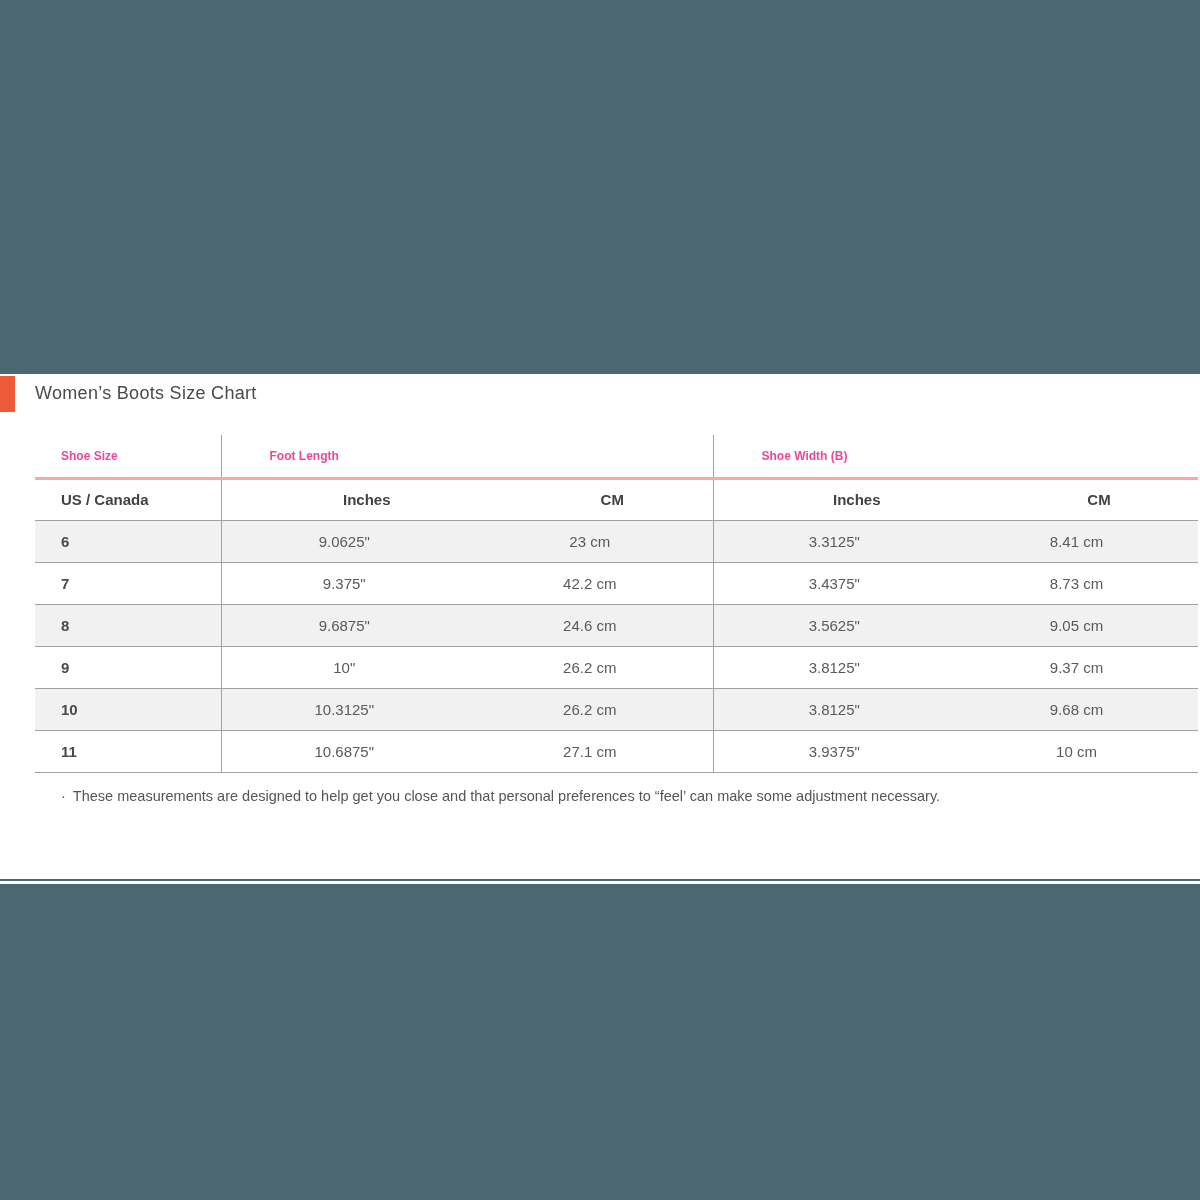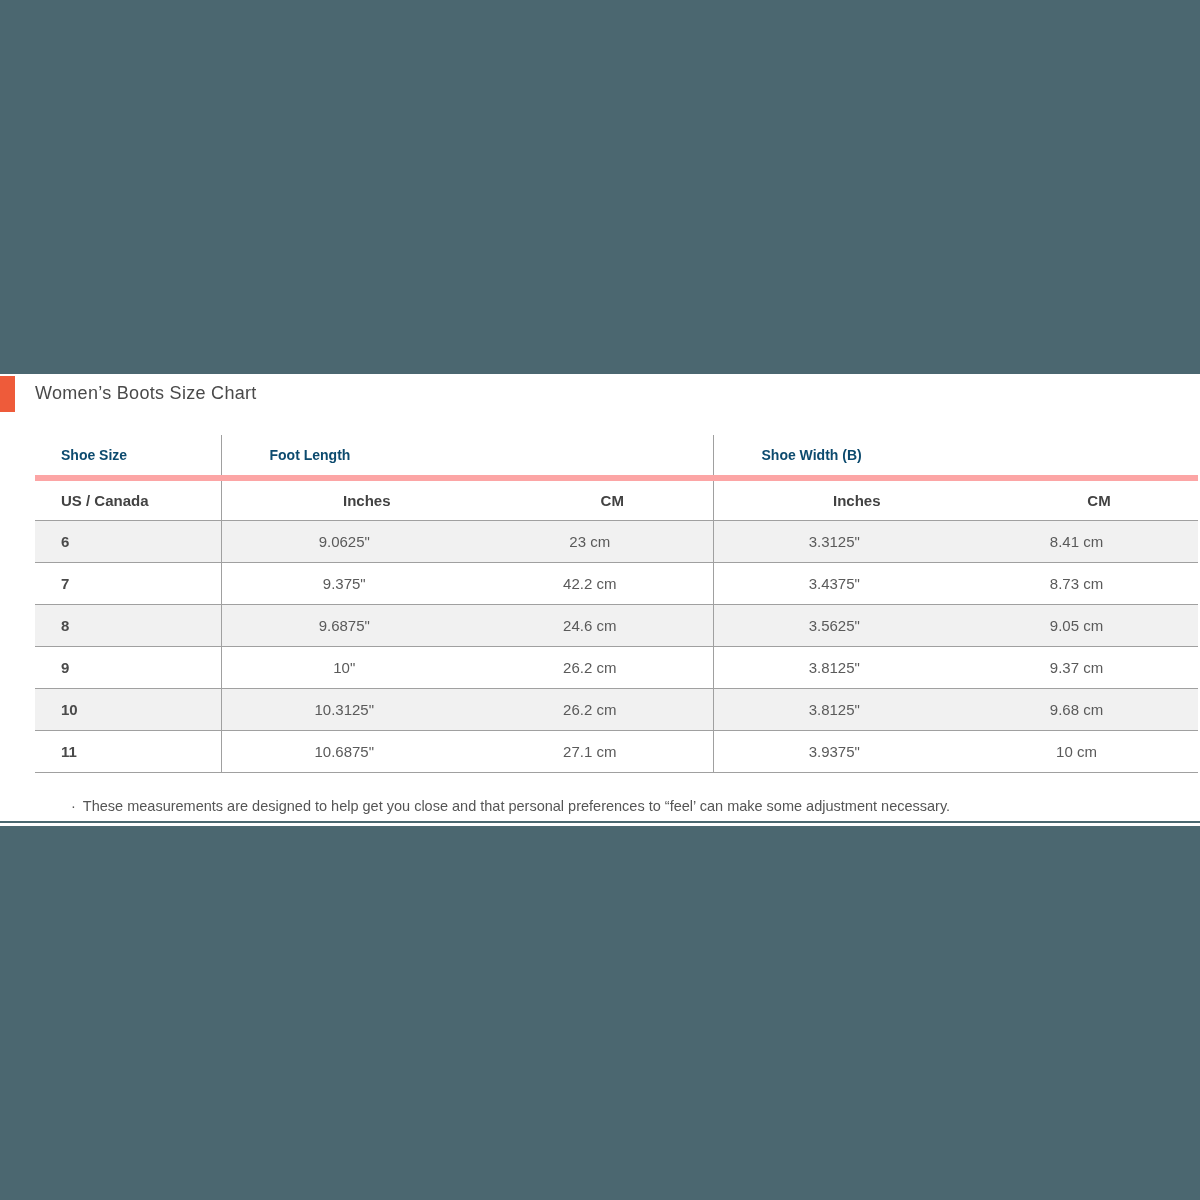--- a/index.html
+++ b/index.html
@@ -7,21 +7,21 @@
     margin: 0; padding: 0;
     width: 1200px; height: 1200px;
     background: #4b6770;
     font-family: "Liberation Sans", sans-serif;
     overflow: hidden;
   }
   .panel {
     position: relative;
     margin-top: 374px;
     width: 1200px;
-    height: 452px;
+    height: 510px;
     background: #ffffff;
   }
   .accent {
     position: absolute;
     left: 0; top: 2px;
     width: 15px; height: 36px;
     background: #ee5b3a;
   }
   .title {
     position: absolute;
@@ -35,24 +35,24 @@
   table.size-table {
     position: absolute;
     left: 35px; top: 61px;
     width: 1163px;
     border-collapse: collapse;
     table-layout: fixed;
   }
   th, td { padding: 0; vertical-align: middle; }
   .group-row th {
     height: 43px;
-    border-bottom: 6px solid #fca5a5;
-    font-size: 14px;
+    border-bottom: 3px solid #fca5a5;
+    font-size: 12px;
     font-weight: 700;
-    color: #0c4a6e;
+    color: #ec4899;
     text-align: left;
   }
   .gh-col1 { padding-left: 26px; }
   .gstart { border-left: 1px solid #a0a0a0; }
   .group-row .gstart { padding-left: 48px; }
   .sub-row th {
     height: 42px;
     border-bottom: 1px solid #a0a0a0;
     font-size: 15px;
     font-weight: 700;
@@ -71,21 +71,21 @@
   .data-row td.size {
     text-align: left;
     padding-left: 26px;
     font-weight: 700;
     color: #4a4a4a;
   }
   .data-row.shaded td { background: #f1f1f1; }
   .footnote {
     position: absolute;
     left: 57px; top: 410px;
-    margin: 14px;
+    margin: 4px;
     font-size: 14.5px;
     color: #555555;
   }
   .footnote .bullet { margin-right: 7px; }
   .bottom-rule {
     position: absolute;
     left: 0; bottom: 3px;
     width: 100%; height: 2px;
     background: #4b6870;
   }

